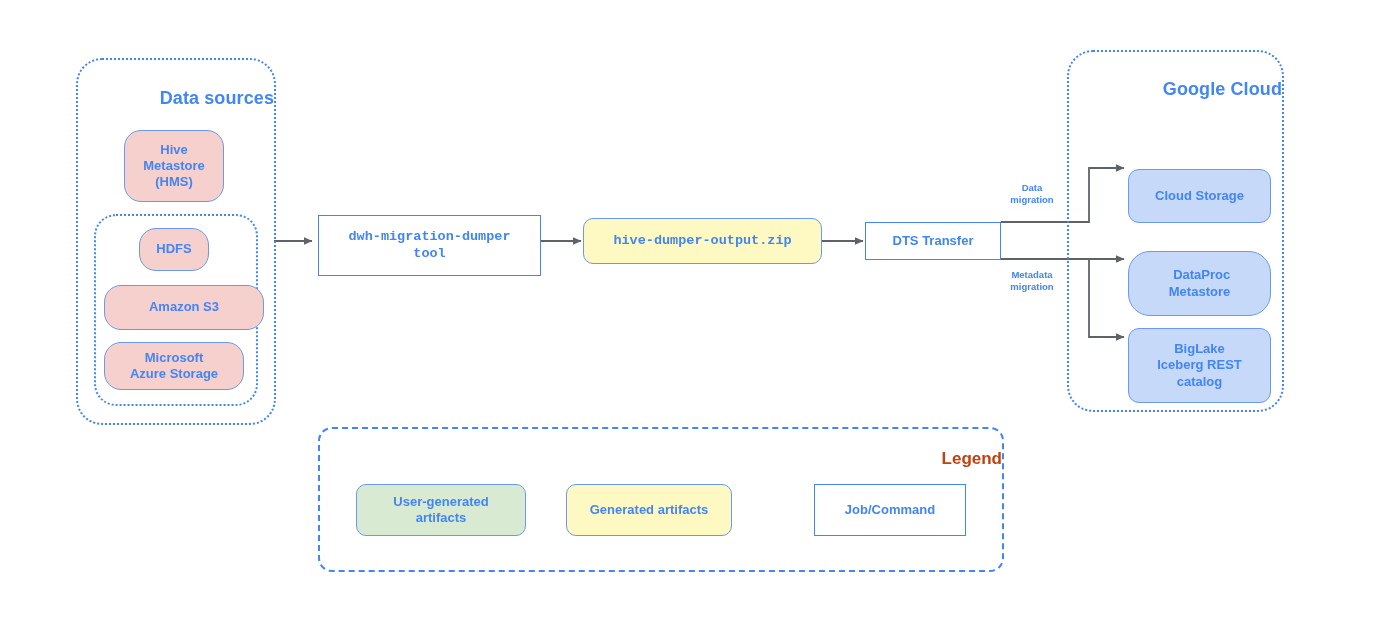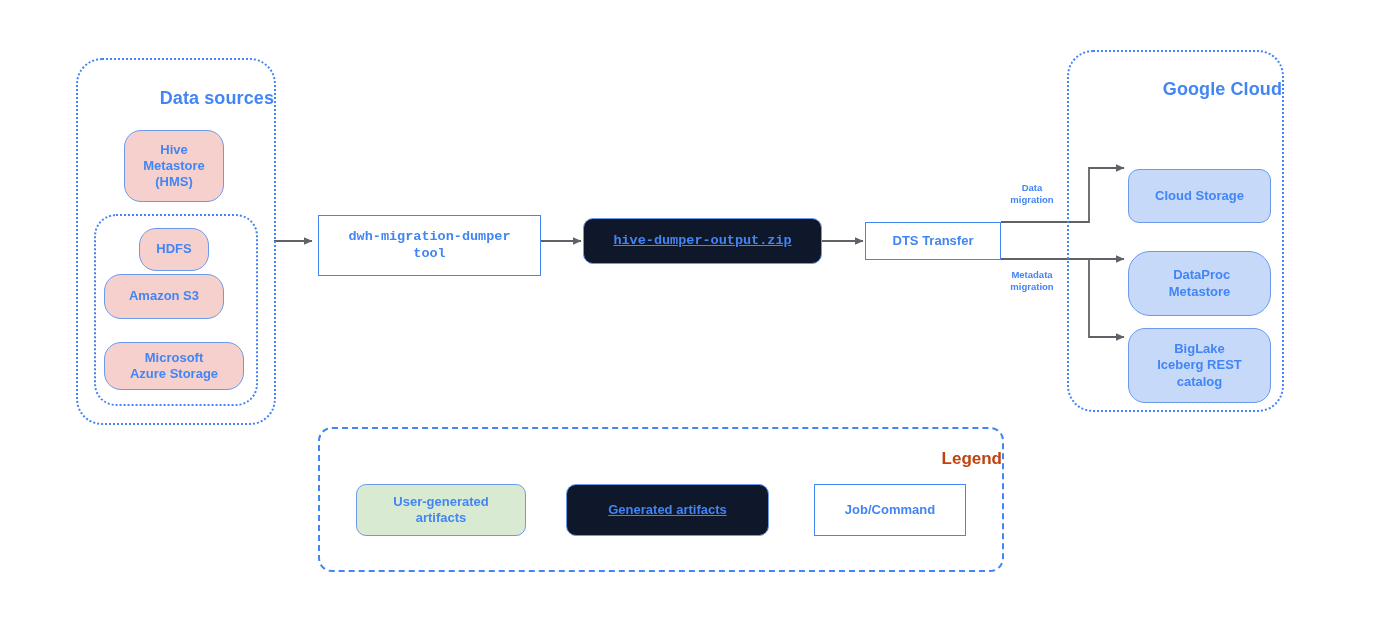--- a/index.html
+++ b/index.html
@@ -10,21 +10,21 @@
 
   .group{position:absolute;border:2px dotted #4285f4;border-radius:26px;box-sizing:border-box;}
   .group-title{position:absolute;width:100%;text-align:right;color:#4285f4;
                font-weight:bold;font-size:18px;letter-spacing:.1px;}
 
   .node{position:absolute;box-sizing:border-box;display:flex;align-items:center;
         justify-content:center;text-align:center;border:1.4px solid #6b9aec;
         border-radius:17px;color:#4285f4;font-weight:bold;font-size:13px;line-height:1.24;}
   .node.pink{background:#f6d0cd;}
   .node.blue{background:#c6d9f8;margin-top:28px;}
-  .node.yellow{background:#0f172a;text-decoration:underline;}
+  .node.yellow{background:#fef9c3;}
   .node.green{background:#d9ead3;}
   .node.white{background:#ffffff;border:1.4px solid #4285f4;border-radius:0;}
   .node.mono{font-family:"Liberation Mono",monospace;font-weight:bold;font-size:13.5px;}
 
   .edge-label{position:absolute;text-align:center;color:#4285f4;font-weight:bold;
               font-size:9.5px;line-height:1.3;}
 
   .legend-box{position:absolute;border:2px dashed #4285f4;border-radius:14px;box-sizing:border-box;}
   .legend-title{position:absolute;width:100%;text-align:right;color:#c2410c;
                 font-weight:bold;font-size:17px;}
@@ -61,21 +61,21 @@
       <span>(HMS)</span>
     </span>
   </div>
 
   <div class="group" style="left:94px;top:214px;width:164px;height:192px;border-radius:22px;"></div>
 
   <div class="node pink" style="left:139px;top:228px;width:70px;height:43px;">
     <span>HDFS</span>
   </div>
 
-  <div class="node pink" style="left:104px;top:274px;width:120px;height:45px;">
+  <div class="node pink" style="left:104px;top:285px;width:160px;height:45px;">
     <span>Amazon S3</span>
   </div>
 
   <div class="node pink" style="left:104px;top:342px;width:140px;height:48px;">
     <span>
       <span>Microsoft</span><br>
       <span>Azure Storage</span>
     </span>
   </div>
 
@@ -112,40 +112,40 @@
     <span>Cloud Storage</span>
   </div>
 
   <div class="node blue" style="left:1128px;top:223px;width:143px;height:65px;border-radius:22px;text-align:right;">
     <span>
       <span>DataProc</span><br>
       <span>Metastore</span>
     </span>
   </div>
 
-  <div class="node blue" style="left:1128px;top:300px;width:143px;height:75px;border-radius:17px;">
+  <div class="node blue" style="left:1128px;top:300px;width:143px;height:75px;border-radius:11px;">
     <span>
       <span>BigLake</span><br>
       <span>Iceberg REST</span><br>
       <span>catalog</span>
     </span>
   </div>
 
   <div class="legend-box" style="left:318px;top:427px;width:686px;height:145px;">
     <div class="legend-title" style="top:20px;">Legend</div>
   </div>
 
   <div class="node green" style="left:356px;top:484px;width:170px;height:52px;border-radius:10px;">
     <span>
       <span>User-generated</span><br>
       <span>artifacts</span>
     </span>
   </div>
 
-  <div class="node yellow" style="left:566px;top:484px;width:203px;height:52px;border-radius:10px;">
+  <div class="node yellow" style="left:566px;top:484px;width:166px;height:52px;border-radius:10px;">
     <span>Generated artifacts</span>
   </div>
 
   <div class="node white" style="left:814px;top:484px;width:152px;height:52px;">
     <span>Job/Command</span>
   </div>
 
 </div>
 
 </body></html>

